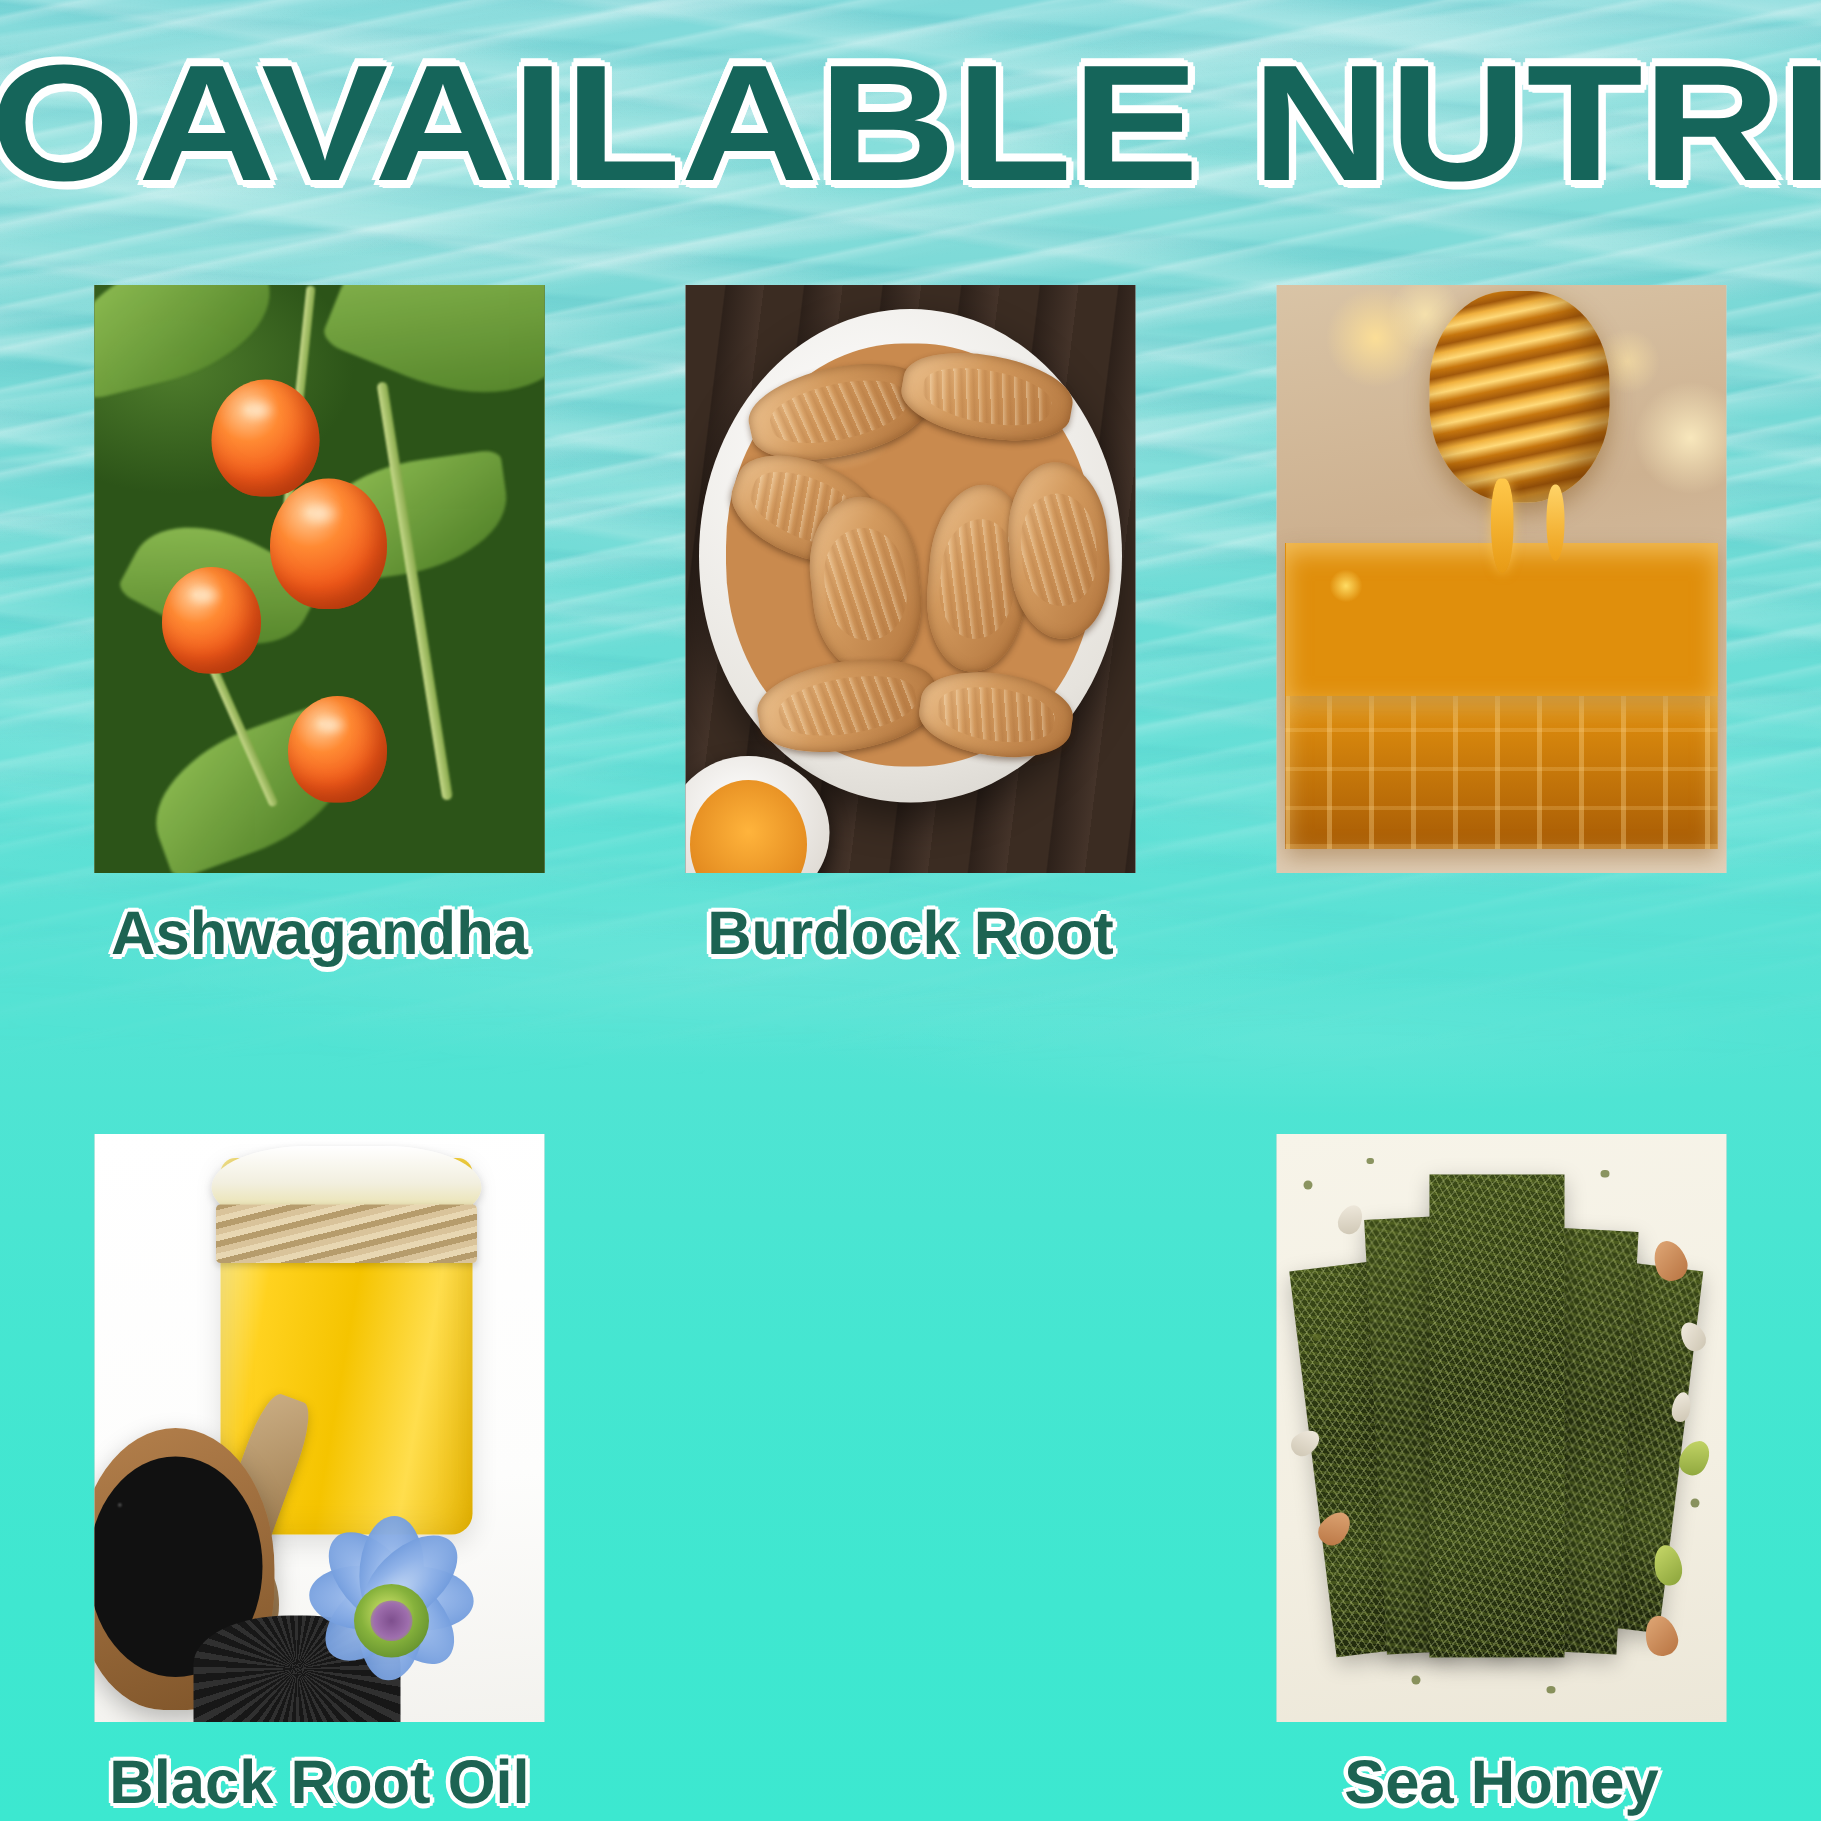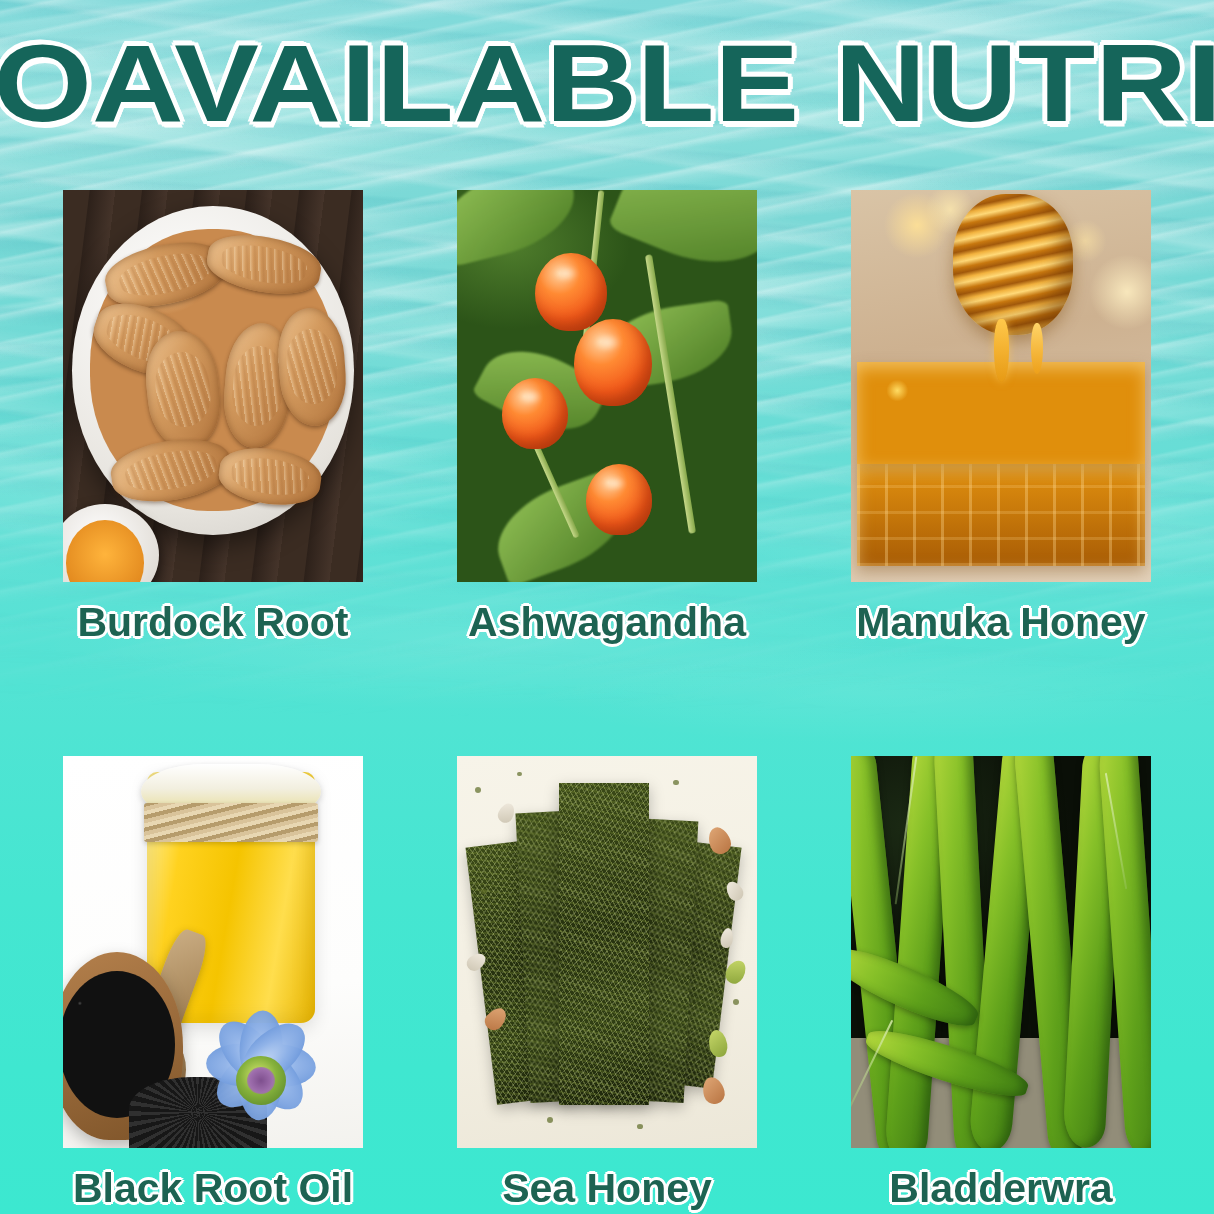--- a/index.html
+++ b/index.html
@@ -494,40 +494,20 @@
 
   <div class="water-layer wl3"></div>
   <div class="water-layer wl1"></div>
   <div class="water-layer wl2"></div>
 
   <div id="title">BIOAVAILABLE NUTRITION</div>
 
   <div class="grid">
 
     <div class="row row1">
-
-      <div class="cell">
-        <div class="photo">
-          <div class="art">
-            <div class="bur-bg"></div>
-            <div class="bur-plate"></div>
-            <div class="bur-pile"></div>
-            <div class="bur-slice" style="left:14%;top:14%;width:40%;height:15%;transform:rotate(-12deg);"></div>
-            <div class="bur-slice" style="left:48%;top:12%;width:38%;height:14%;transform:rotate(10deg);"></div>
-            <div class="bur-slice" style="left:10%;top:30%;width:34%;height:16%;transform:rotate(22deg);"></div>
-            <div class="bur-slice" style="left:28%;top:36%;width:24%;height:30%;transform:rotate(-6deg);"></div>
-            <div class="bur-slice" style="left:54%;top:34%;width:22%;height:32%;transform:rotate(5deg);"></div>
-            <div class="bur-slice" style="left:72%;top:30%;width:22%;height:30%;transform:rotate(-4deg);"></div>
-            <div class="bur-slice" style="left:16%;top:64%;width:40%;height:15%;transform:rotate(-9deg);"></div>
-            <div class="bur-slice" style="left:52%;top:66%;width:34%;height:14%;transform:rotate(8deg);"></div>
-            <div class="bur-smallbowl"></div>
-          </div>
-        </div>
-        <div class="caption">Burdock Root</div>
-      </div>
 
       <div class="cell">
         <div class="photo">
           <div class="art">
             <div class="ash-bg"></div>
             <div class="ash-leaf" style="left:-6%;top:-4%;width:46%;height:20%;transform:rotate(-14deg);"></div>
             <div class="ash-leaf" style="left:54%;top:-6%;width:52%;height:24%;transform:rotate(22deg);"></div>
             <div class="ash-leaf" style="left:48%;top:30%;width:44%;height:19%;transform:rotate(-8deg);"></div>
             <div class="ash-leaf" style="left:8%;top:42%;width:40%;height:18%;transform:rotate(28deg);"></div>
             <div class="ash-leaf" style="left:12%;top:76%;width:46%;height:20%;transform:rotate(-20deg);"></div>
@@ -539,29 +519,48 @@
             <div class="ash-fruit" style="left:15%;top:48%;width:22%;height:18%;"></div>
             <div class="ash-fruit" style="left:43%;top:70%;width:22%;height:18%;"></div>
           </div>
         </div>
         <div class="caption">Ashwagandha</div>
       </div>
 
       <div class="cell">
         <div class="photo">
           <div class="art">
+            <div class="bur-bg"></div>
+            <div class="bur-plate"></div>
+            <div class="bur-pile"></div>
+            <div class="bur-slice" style="left:14%;top:14%;width:40%;height:15%;transform:rotate(-12deg);"></div>
+            <div class="bur-slice" style="left:48%;top:12%;width:38%;height:14%;transform:rotate(10deg);"></div>
+            <div class="bur-slice" style="left:10%;top:30%;width:34%;height:16%;transform:rotate(22deg);"></div>
+            <div class="bur-slice" style="left:28%;top:36%;width:24%;height:30%;transform:rotate(-6deg);"></div>
+            <div class="bur-slice" style="left:54%;top:34%;width:22%;height:32%;transform:rotate(5deg);"></div>
+            <div class="bur-slice" style="left:72%;top:30%;width:22%;height:30%;transform:rotate(-4deg);"></div>
+            <div class="bur-slice" style="left:16%;top:64%;width:40%;height:15%;transform:rotate(-9deg);"></div>
+            <div class="bur-slice" style="left:52%;top:66%;width:34%;height:14%;transform:rotate(8deg);"></div>
+            <div class="bur-smallbowl"></div>
+          </div>
+        </div>
+        <div class="caption">Burdock Root</div>
+      </div>
+
+      <div class="cell">
+        <div class="photo">
+          <div class="art">
             <div class="hon-bg"></div>
             <div class="hon-comb2"></div>
             <div class="hon-comb1"></div>
             <div class="hon-dipper"></div>
             <div class="hon-drip"></div>
             <div class="hon-drip2"></div>
           </div>
         </div>
-        <div class="caption">Manuka Honey</div>
       </div>
 
     </div>
 
     <div class="row row2">
 
       <div class="cell">
         <div class="photo">
           <div class="art">
             <div class="bso-bg"></div>
@@ -613,37 +612,16 @@
             <div class="sm-fleck" style="left:72%;top:6%;width:2%;height:1.5%;"></div>
             <div class="sm-fleck" style="left:8%;top:34%;width:2%;height:1.2%;"></div>
             <div class="sm-fleck" style="left:92%;top:62%;width:2%;height:1.5%;"></div>
             <div class="sm-fleck" style="left:30%;top:92%;width:2%;height:1.5%;"></div>
             <div class="sm-fleck" style="left:60%;top:94%;width:2%;height:1.2%;"></div>
           </div>
         </div>
         <div class="caption">Sea Honey</div>
       </div>
 
-      <div class="cell">
-        <div class="photo">
-          <div class="art">
-            <div class="bw-bg"></div>
-            <div class="bw-gravel"></div>
-            <div class="bw-frond" style="left:2%;top:-4%;width:13%;height:108%;border-radius:40% 60% 45% 55%/8% 6% 8% 6%;transform:rotate(-6deg);"></div>
-            <div class="bw-frond" style="left:16%;top:-6%;width:14%;height:110%;border-radius:55% 45% 50% 50%/7% 9% 6% 8%;transform:rotate(4deg);"></div>
-            <div class="bw-frond" style="left:31%;top:-8%;width:13%;height:112%;border-radius:45% 55% 55% 45%/9% 6% 9% 7%;transform:rotate(-3deg);"></div>
-            <div class="bw-frond" style="left:45%;top:-5%;width:14%;height:106%;border-radius:58% 42% 48% 52%/6% 9% 7% 8%;transform:rotate(5deg);"></div>
-            <div class="bw-frond" style="left:60%;top:-7%;width:13%;height:110%;border-radius:42% 58% 52% 48%/8% 7% 9% 6%;transform:rotate(-5deg);"></div>
-            <div class="bw-frond" style="left:74%;top:-4%;width:14%;height:104%;border-radius:52% 48% 46% 54%/7% 8% 6% 9%;transform:rotate(3deg);"></div>
-            <div class="bw-frond" style="left:87%;top:-6%;width:13%;height:108%;border-radius:48% 52% 54% 46%/9% 6% 8% 7%;transform:rotate(-4deg);"></div>
-            <div class="bw-frond" style="left:-8%;top:54%;width:52%;height:10%;border-radius:50%/40%;transform:rotate(24deg);"></div>
-            <div class="bw-frond" style="left:4%;top:74%;width:56%;height:9%;border-radius:50%/40%;transform:rotate(18deg);"></div>
-            <div class="bw-strand" style="left:18%;top:0%;width:2px;height:38%;transform:rotate(8deg);"></div>
-            <div class="bw-strand" style="left:88%;top:4%;width:2px;height:30%;transform:rotate(-10deg);"></div>
-            <div class="bw-strand" style="left:6%;top:66%;width:2px;height:26%;transform:rotate(26deg);"></div>
-          </div>
-        </div>
-        <div class="caption">Bladderwra</div>
-      </div>
 
     </div>
   </div>
 </div>
 
 </body></html>

